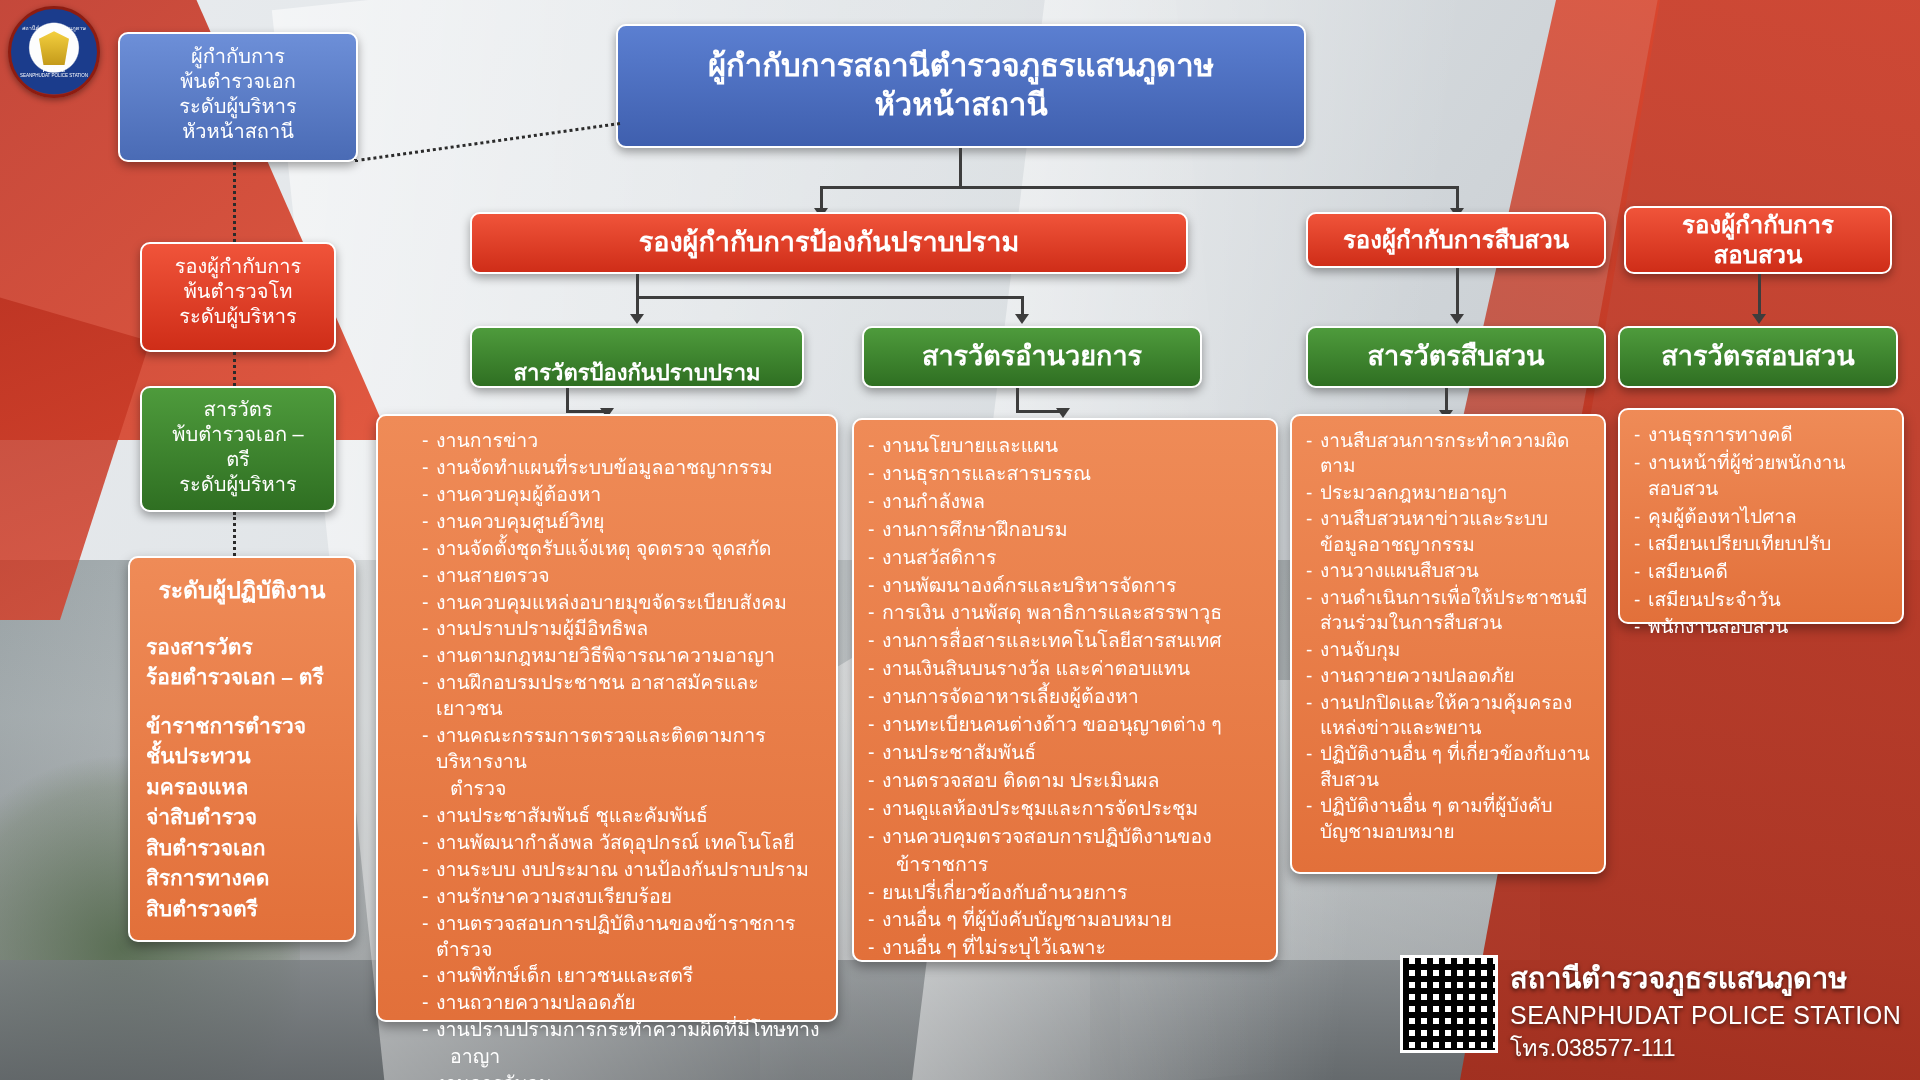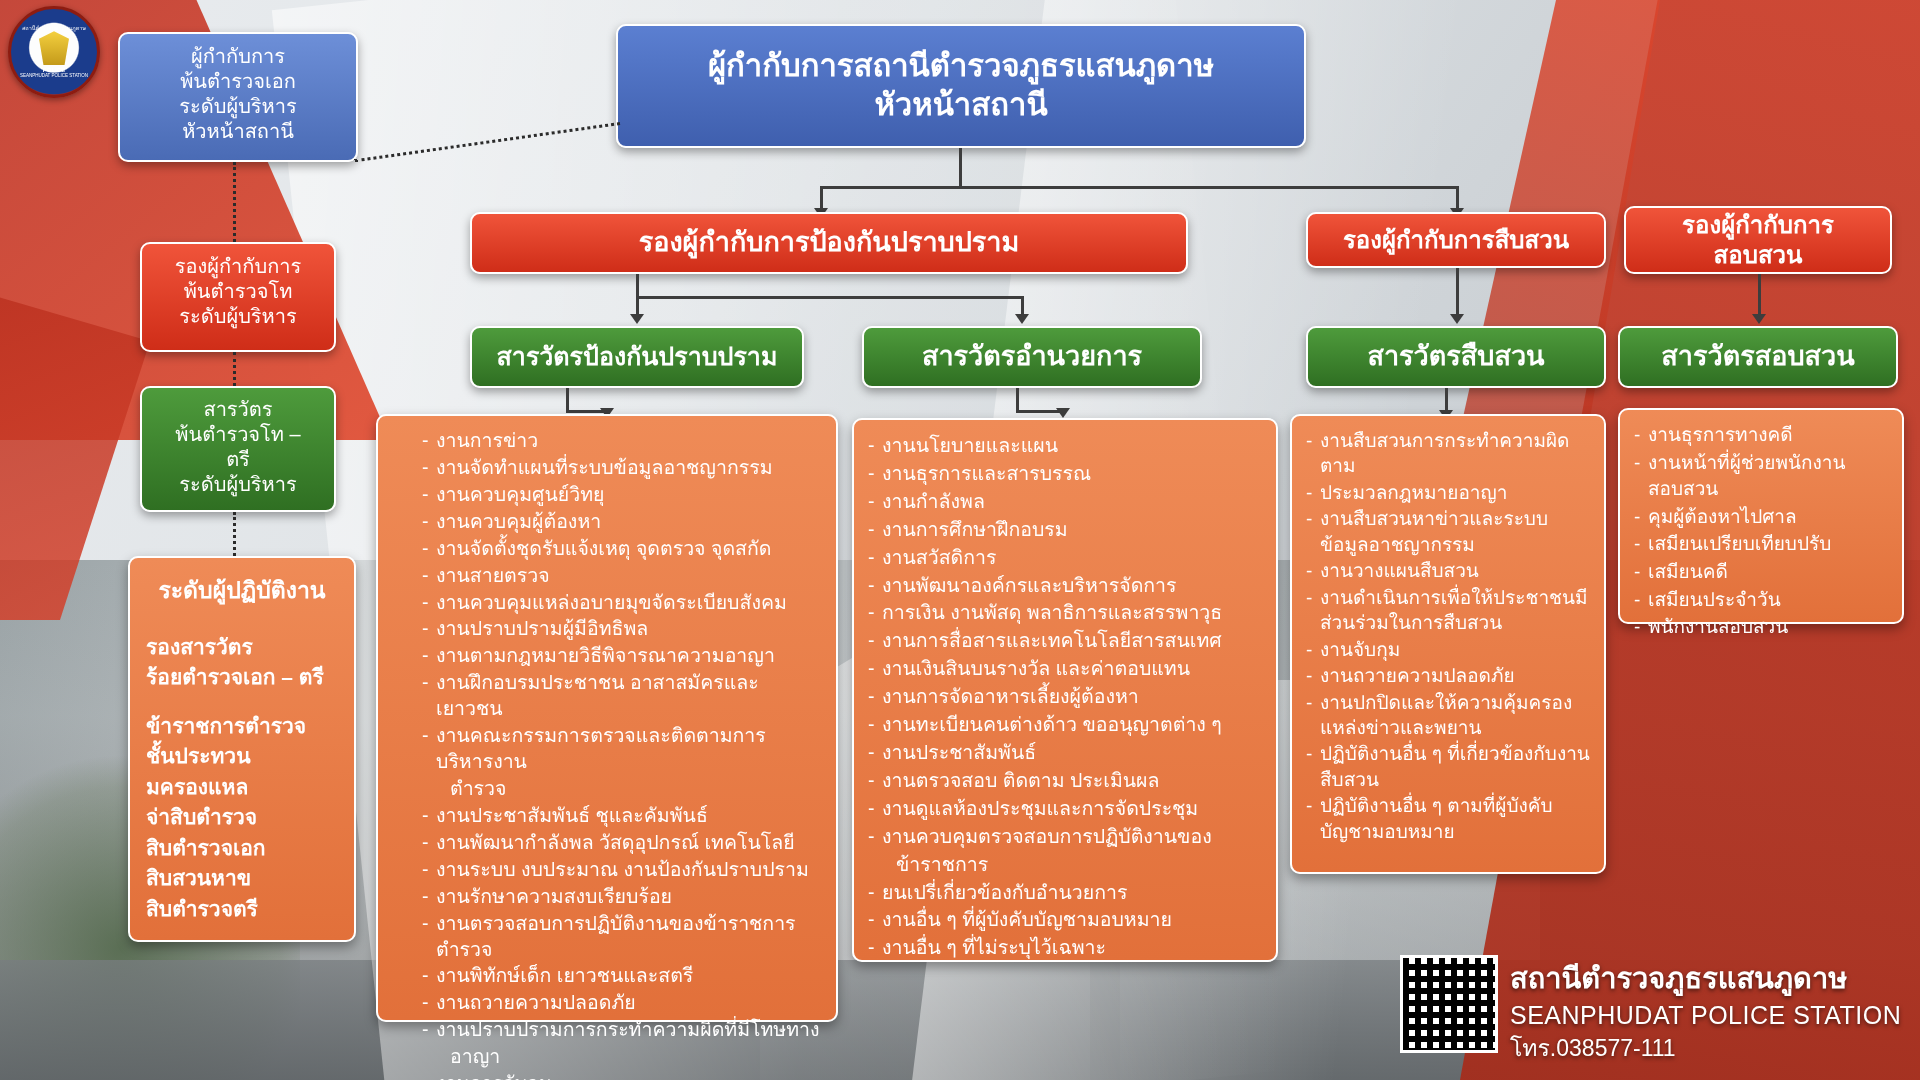--- a/index.html
+++ b/index.html
@@ -143,39 +143,39 @@
 <div class="box red" style="left:140px;top:242px;width:196px;height:110px;padding:10px 6px;font-size:20px;">
   <div>รองผู้กำกับการ</div>
   <div>พ้นตำรวจโท</div>
   <div>ระดับผู้บริหาร</div>
 </div>
 
 <div class="dot" style="left:233px;top:352px;height:34px;"></div>
 
 <div class="box green" style="left:140px;top:386px;width:196px;height:126px;padding:9px 6px;font-size:20px;">
   <div>สารวัตร</div>
-  <div>พ้นตำรวจโท –</div>
+  <div>พ้บตำรวจเอก –</div>
   <div>ตรี</div>
   <div>ระดับผู้บริหาร</div>
 </div>
 
 <div class="dot" style="left:233px;top:512px;height:44px;"></div>
 
 <div class="panel" style="left:128px;top:556px;width:228px;height:386px;padding:14px 16px;">
   <div style="font-size:23px;font-weight:bold;text-align:center;margin-bottom:24px;">ระดับผู้ปฏิบัติงาน</div>
   <div style="font-size:21px;font-weight:bold;line-height:1.45;">
     <div>รองสารวัตร</div>
     <div>ร้อยตำรวจเอก – ตรี</div>
     <div style="height:18px;"></div>
     <div>ข้าราชการตำรวจ</div>
     <div>ชั้นประทวน</div>
     <div>มครองแหล</div>
     <div>จ่าสิบตำรวจ</div>
     <div>สิบตำรวจเอก</div>
-    <div>สิบสวนหาข</div>
+    <div>สิรการทางคด</div>
     <div>สิบตำรวจตรี</div>
   </div>
 </div>
 
 <div class="box blue hdr" style="left:616px;top:24px;width:690px;height:124px;flex-direction:column;font-size:31px;">
   <div>ผู้กำกับการสถานีตำรวจภูธรแสนภูดาษ</div>
   <div>หัวหน้าสถานี</div>
 </div>
 
 <div class="doth" style="left:352px;top:122px;width:268px;transform:rotate(-8deg);transform-origin:right center;"></div>
@@ -207,21 +207,21 @@
 <div class="ln lnv" style="left:636px;top:296px;height:20px;"></div>
 <div class="arrow" style="left:630px;top:314px;"></div>
 <div class="ln lnv" style="left:1021px;top:296px;height:20px;"></div>
 <div class="arrow" style="left:1015px;top:314px;"></div>
 
 <div class="ln lnv" style="left:1456px;top:268px;height:48px;"></div>
 <div class="arrow" style="left:1450px;top:314px;"></div>
 <div class="ln lnv" style="left:1758px;top:274px;height:42px;"></div>
 <div class="arrow" style="left:1752px;top:314px;"></div>
 
-<div class="box green hdr" style="left:470px;top:326px;width:334px;height:62px;font-size:25px;">
+<div class="box green hdr" style="left:470px;top:326px;width:334px;height:62px;font-size:22px;align-items:flex-end;">
   <span>สารวัตรป้องกันปราบปราม</span>
 </div>
 <div class="box green hdr" style="left:862px;top:326px;width:340px;height:62px;font-size:27px;">
   <span>สารวัตรอำนวยการ</span>
 </div>
 <div class="box green hdr" style="left:1306px;top:326px;width:300px;height:62px;font-size:27px;">
   <span>สารวัตรสืบสวน</span>
 </div>
 <div class="box green hdr" style="left:1618px;top:326px;width:280px;height:62px;font-size:27px;">
   <span>สารวัตรสอบสวน</span>
@@ -235,22 +235,22 @@
 <div class="ln lnh" style="left:1016px;top:410px;width:46px;"></div>
 <div class="arrow" style="left:1056px;top:408px;"></div>
 
 <div class="ln lnv" style="left:1445px;top:388px;height:24px;"></div>
 <div class="arrow" style="left:1439px;top:410px;"></div>
 
 <div class="panel" style="left:376px;top:414px;width:462px;height:608px;font-size:19.5px;line-height:1.33;padding-left:44px;">
   <ul id="list-prevention">
       <li>งานการข่าว</li>
       <li>งานจัดทำแผนที่ระบบข้อมูลอาชญากรรม</li>
+      <li>งานควบคุมผู้ต้องหา</li>
       <li>งานควบคุมศูนย์วิทยุ</li>
-      <li>งานควบคุมผู้ต้องหา</li>
       <li>งานจัดตั้งชุดรับแจ้งเหตุ จุดตรวจ จุดสกัด</li>
       <li>งานสายตรวจ</li>
       <li>งานควบคุมแหล่งอบายมุขจัดระเบียบสังคม</li>
       <li>งานปราบปรามผู้มีอิทธิพล</li>
       <li>งานตามกฎหมายวิธีพิจารณาความอาญา</li>
       <li>งานฝึกอบรมประชาชน อาสาสมัครและเยาวชน</li>
       <li>งานคณะกรรมการตรวจและติดตามการบริหารงาน</li>
       <li class="cont">ตำรวจ</li>
       <li>งานประชาสัมพันธ์ ชุและคัมพันธ์</li>
       <li>งานพัฒนากำลังพล วัสดุอุปกรณ์ เทคโนโลยี</li>

